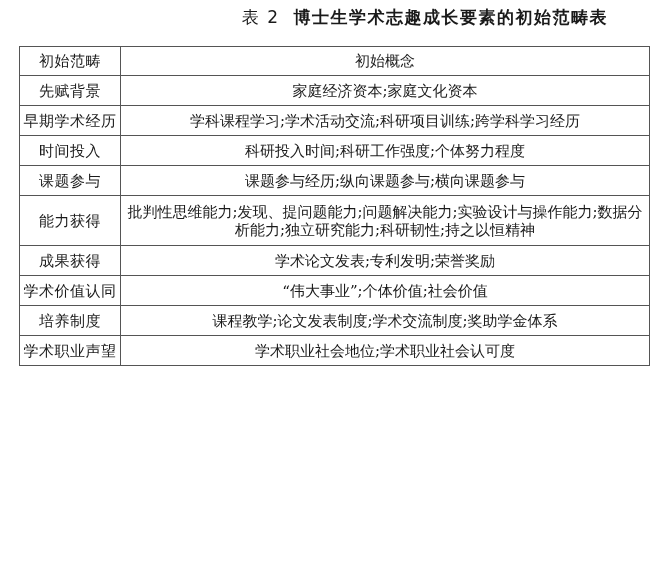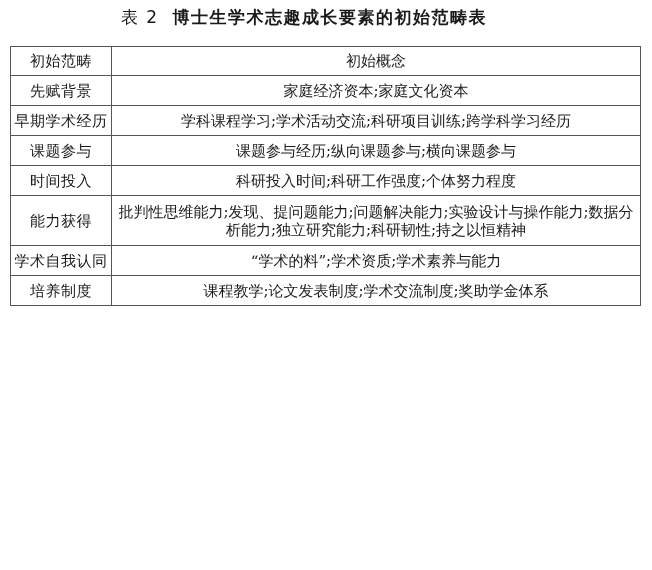--- a/index.html
+++ b/index.html
@@ -1,22 +1,22 @@
 <!DOCTYPE html>
 <html><head>
 <meta charset="utf-8">
 <style>
   html, body { margin: 0; padding: 0; background: #ffffff; }
   body { width: 652px; height: 570px; position: relative; overflow: hidden;
          font-family: "DejaVu Serif", "Liberation Serif", serif; color: #1a1a1a; }
-  .title { position: absolute; top: 6px; left: 0; width: 608px; text-align: center;
+  .title { position: absolute; top: 6px; left: 0; width: 608px; text-align: right;
            font-family: "DejaVu Sans", "Liberation Sans", sans-serif; font-weight: bold;
            font-size: 17px; letter-spacing: 1.5px; color: #1a1a1a; }
   .title .num { font-weight: normal; margin-right: 14px; }
-  table { position: absolute; top: 46px; left: 10px; width: 631px; border-collapse: collapse;
+  table { position: absolute; top: 46px; left: 19px; width: 631px; border-collapse: collapse;
           border: 1.5px solid #333; }
   td { border: 1px solid #555; text-align: center; vertical-align: middle; font-size: 15px;
        line-height: 18px; padding: 0 4px; }
   td.cat { width: 96px; padding: 0 2px; letter-spacing: 0.5px; }
   tr.single td { height: 29px; margin-top: 32px; }
   tr.double td { height: 49px; }
   tr.header td { height: 28px; }
 </style>
 </head>
 <body>
@@ -33,33 +33,41 @@
   </tr>
   <tr class="single">
     <td class="cat">先赋背景</td>
     <td>家庭经济资本;家庭文化资本</td>
   </tr>
   <tr class="single">
     <td class="cat">早期学术经历</td>
     <td>学科课程学习;学术活动交流;科研项目训练;跨学科学习经历</td>
   </tr>
   <tr class="single">
+    <td class="cat">时间投入</td>
+    <td>科研投入时间;科研工作强度;个体努力程度</td>
+  </tr>
+  <tr class="single">
     <td class="cat">课题参与</td>
     <td>课题参与经历;纵向课题参与;横向课题参与</td>
-  </tr>
-  <tr class="single">
-    <td class="cat">时间投入</td>
-    <td>科研投入时间;科研工作强度;个体努力程度</td>
   </tr>
   <tr class="double">
     <td class="cat">能力获得</td>
     <td>批判性思维能力;发现、提问题能力;问题解决能力;实验设计与操作能力;数据分析能力;独立研究能力;科研韧性;持之以恒精神</td>
   </tr>
   <tr class="single">
-    <td class="cat">学术自我认同</td>
-    <td>“学术的料”;学术资质;学术素养与能力</td>
+    <td class="cat">成果获得</td>
+    <td>学术论文发表;专利发明;荣誉奖励</td>
+  </tr>
+  <tr class="single">
+    <td class="cat">学术价值认同</td>
+    <td>“伟大事业”;个体价值;社会价值</td>
   </tr>
   <tr class="single">
     <td class="cat">培养制度</td>
     <td>课程教学;论文发表制度;学术交流制度;奖助学金体系</td>
   </tr>
+  <tr class="single">
+    <td class="cat">学术职业声望</td>
+    <td>学术职业社会地位;学术职业社会认可度</td>
+  </tr>
 </tbody>
   </table>
 
 </body></html>

